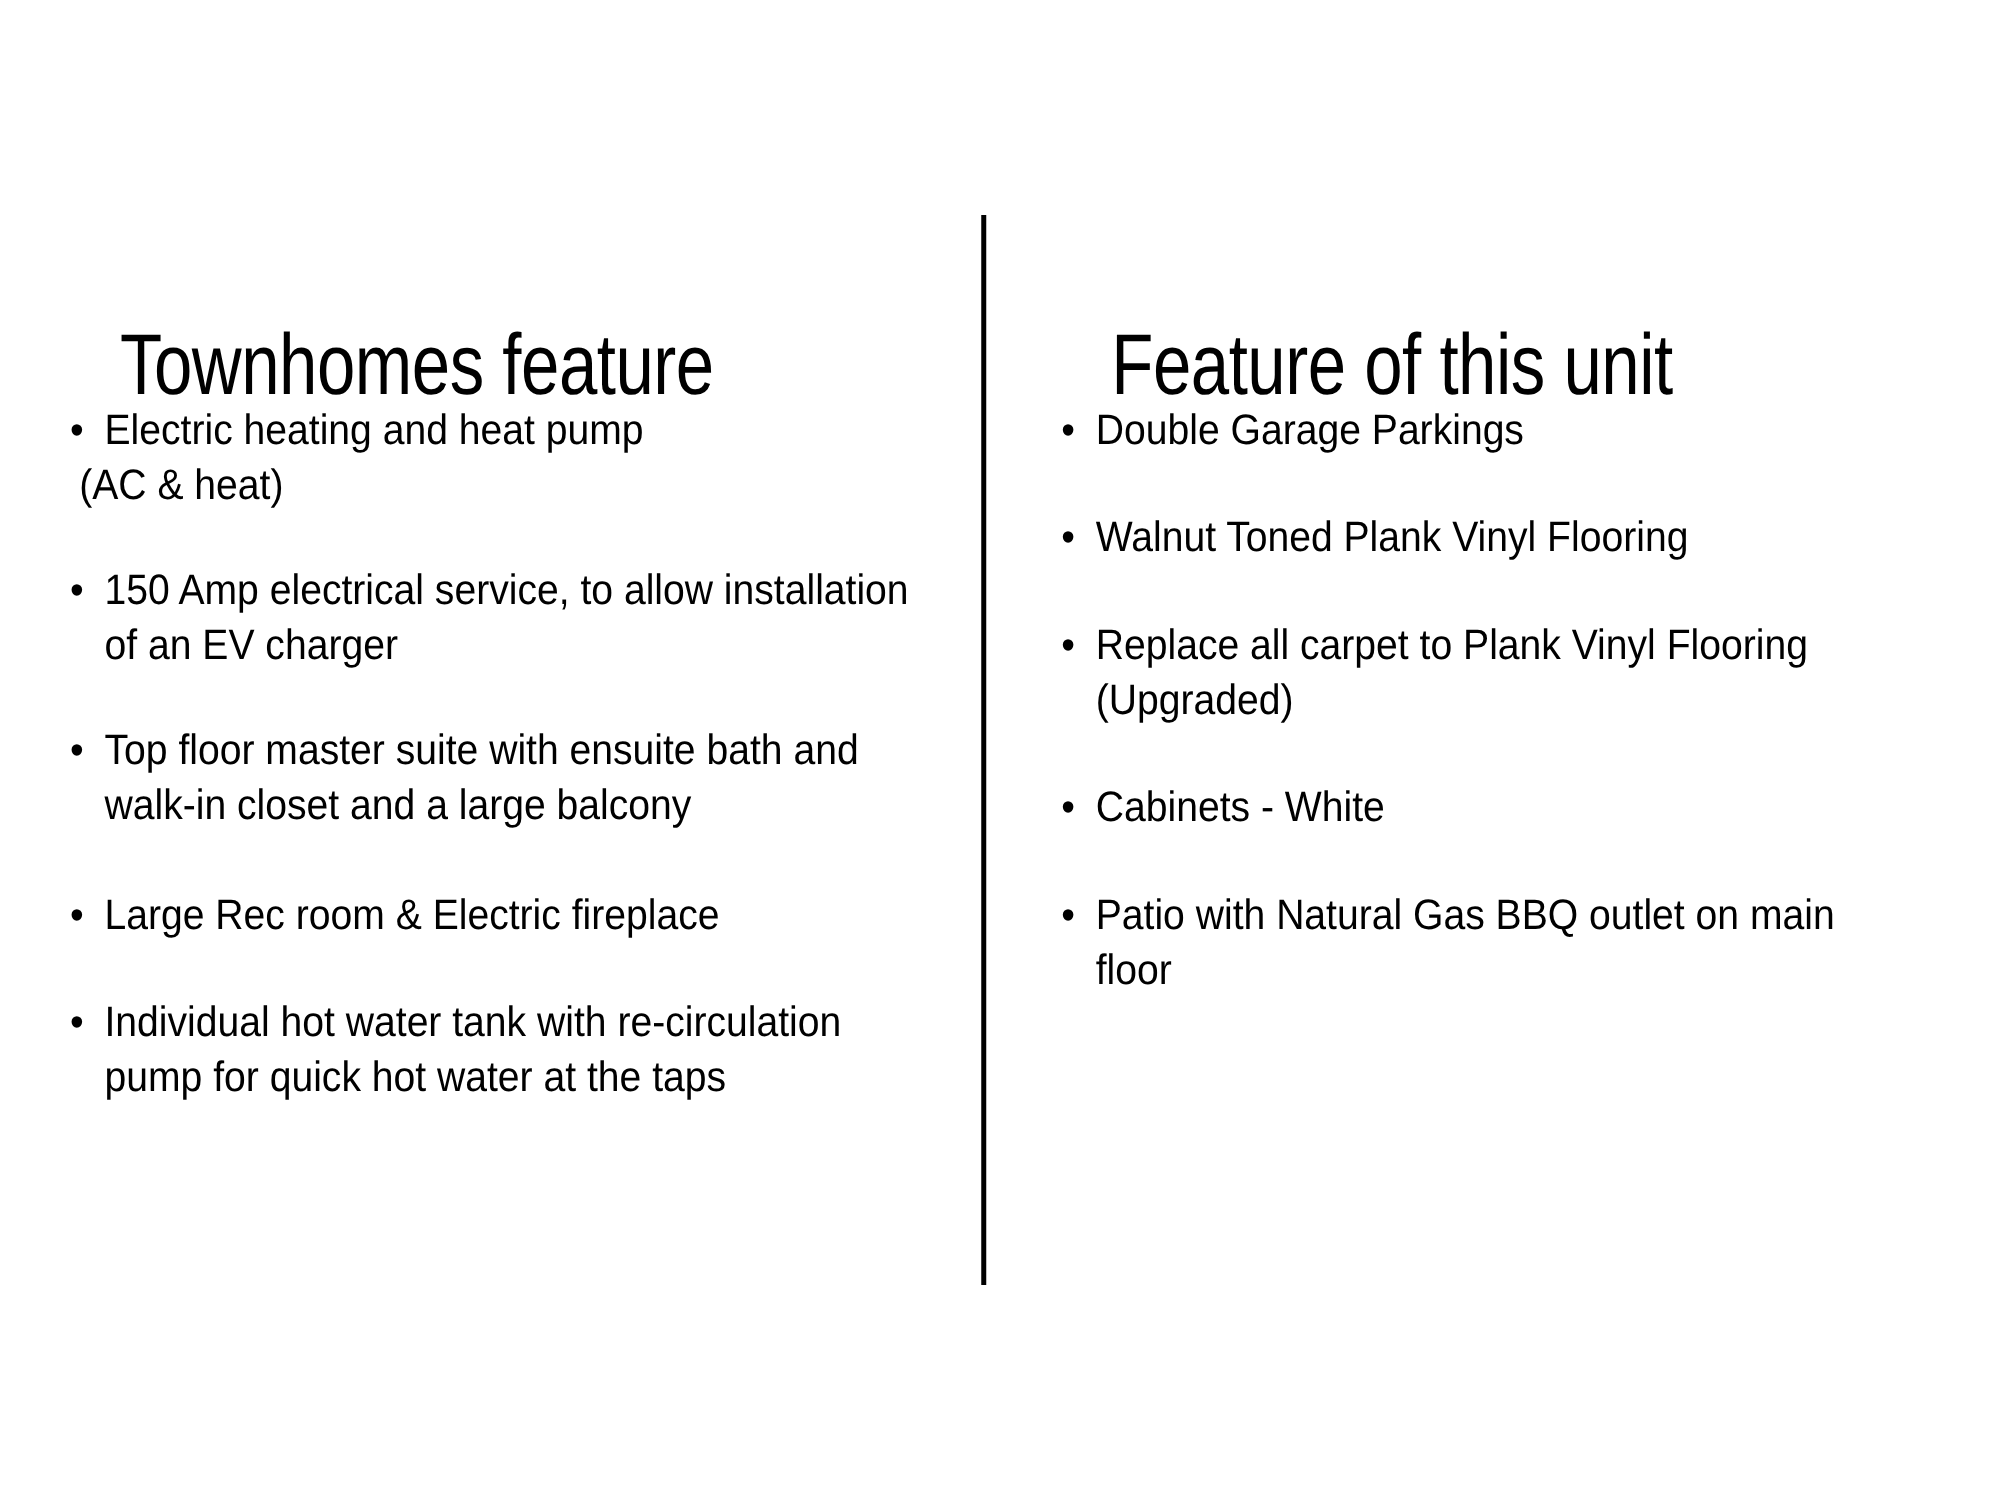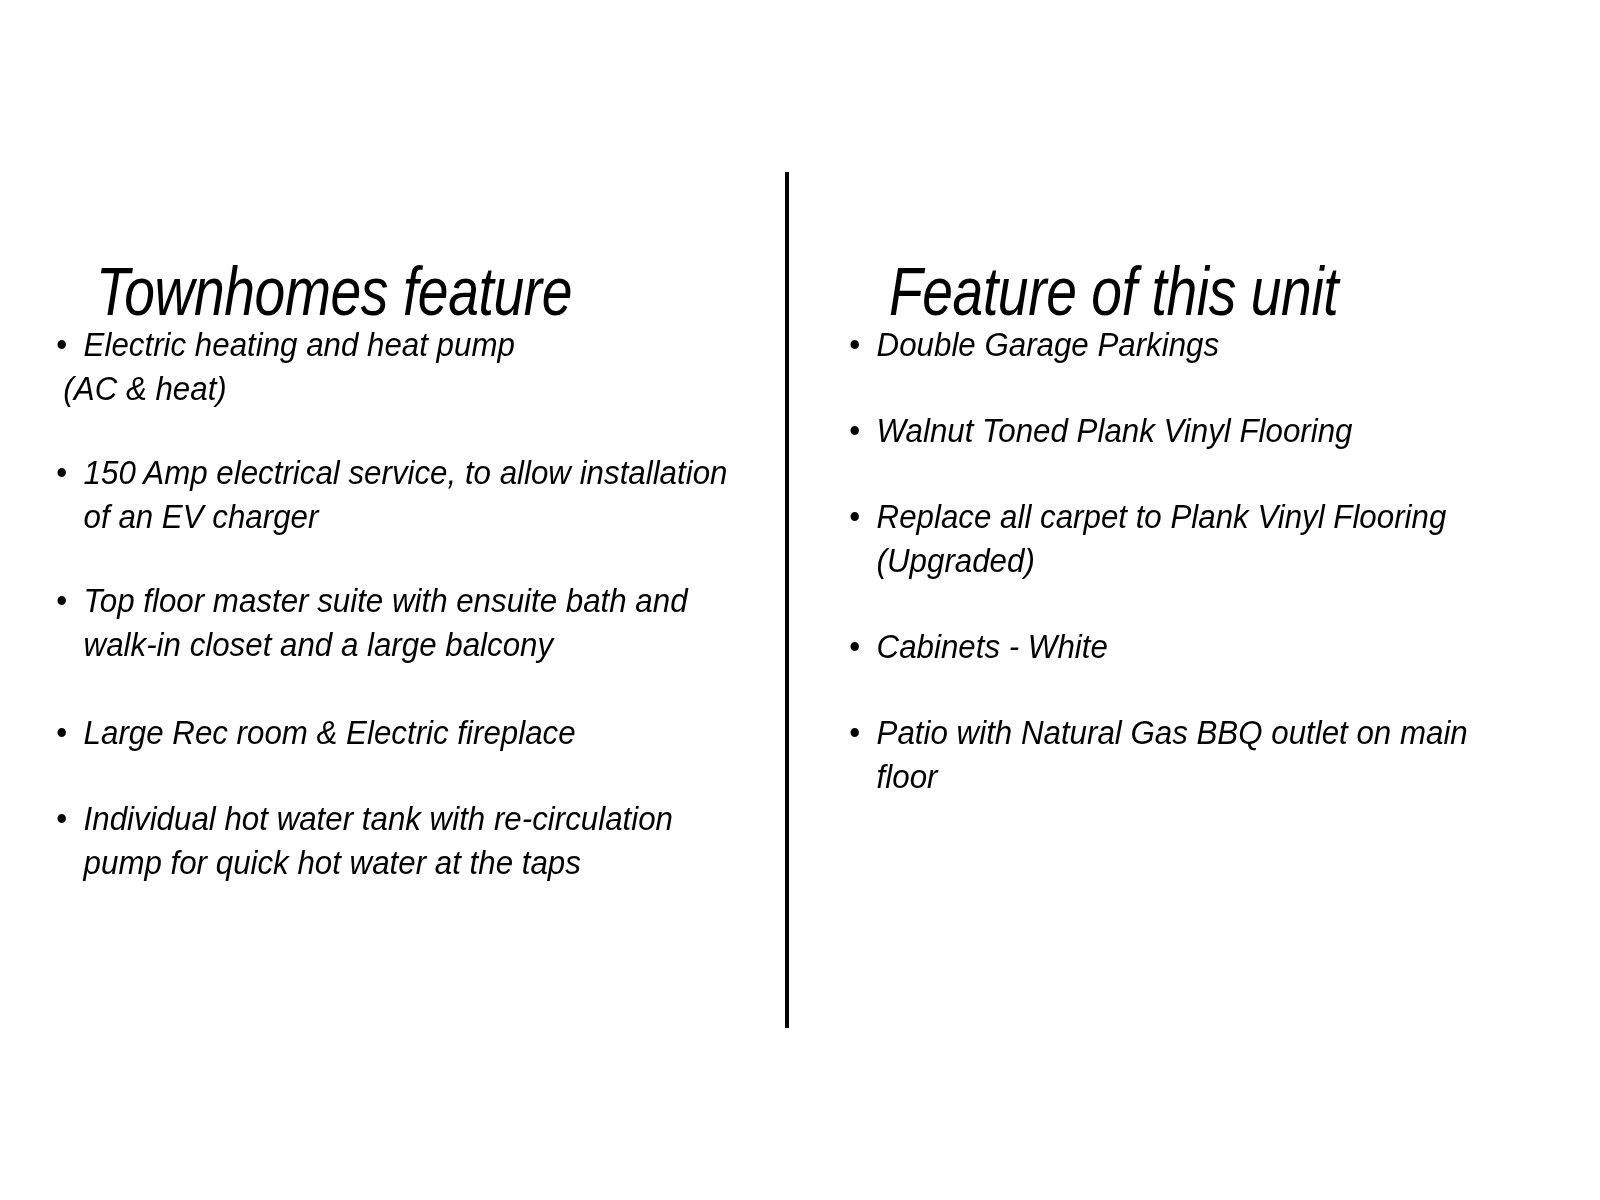--- a/index.html
+++ b/index.html
@@ -13,21 +13,20 @@
     overflow: hidden;
     font-family: "Liberation Sans", "DejaVu Sans", sans-serif;
     color: #000000;
   }
 
   #slide {
     position: relative;
     width: 1600px;
     height: 1200px;
     background: #ffffff;
-    font-style: italic;
   }
 
   
   #divider {
     position: absolute;
     left: 785px;
     top: 172px;
     width: 4px;
     height: 856px;
     background: #000000;

